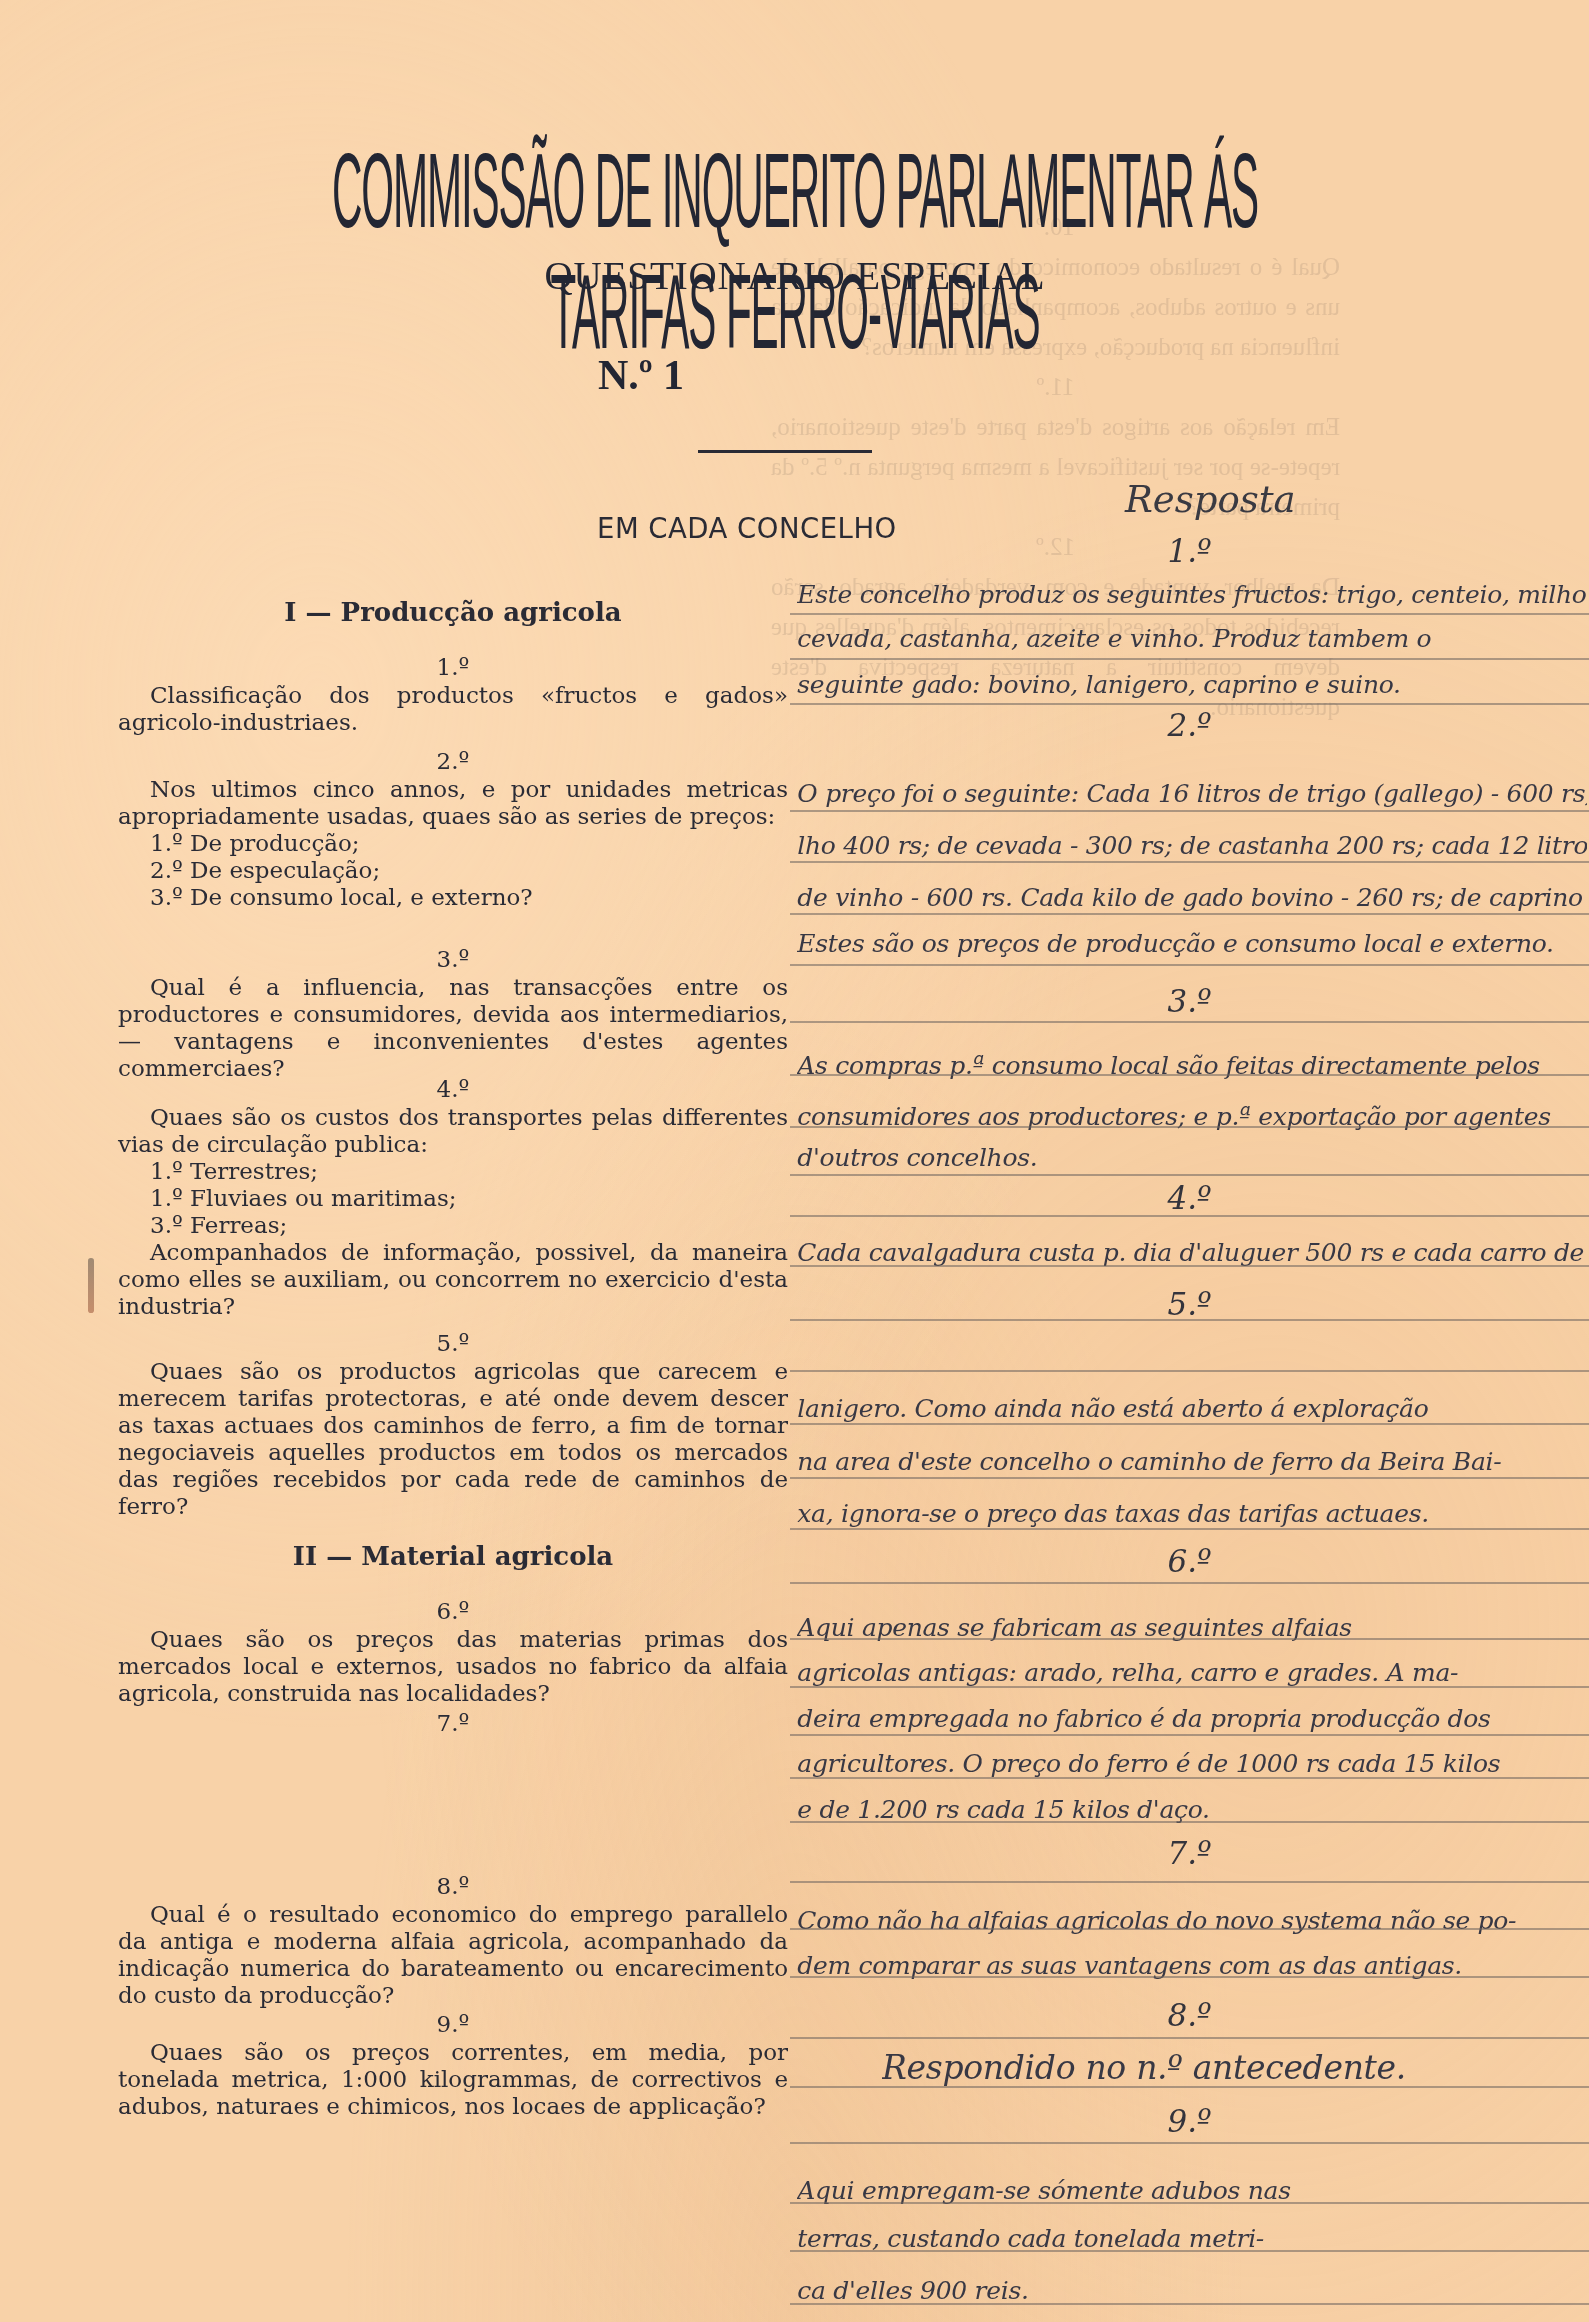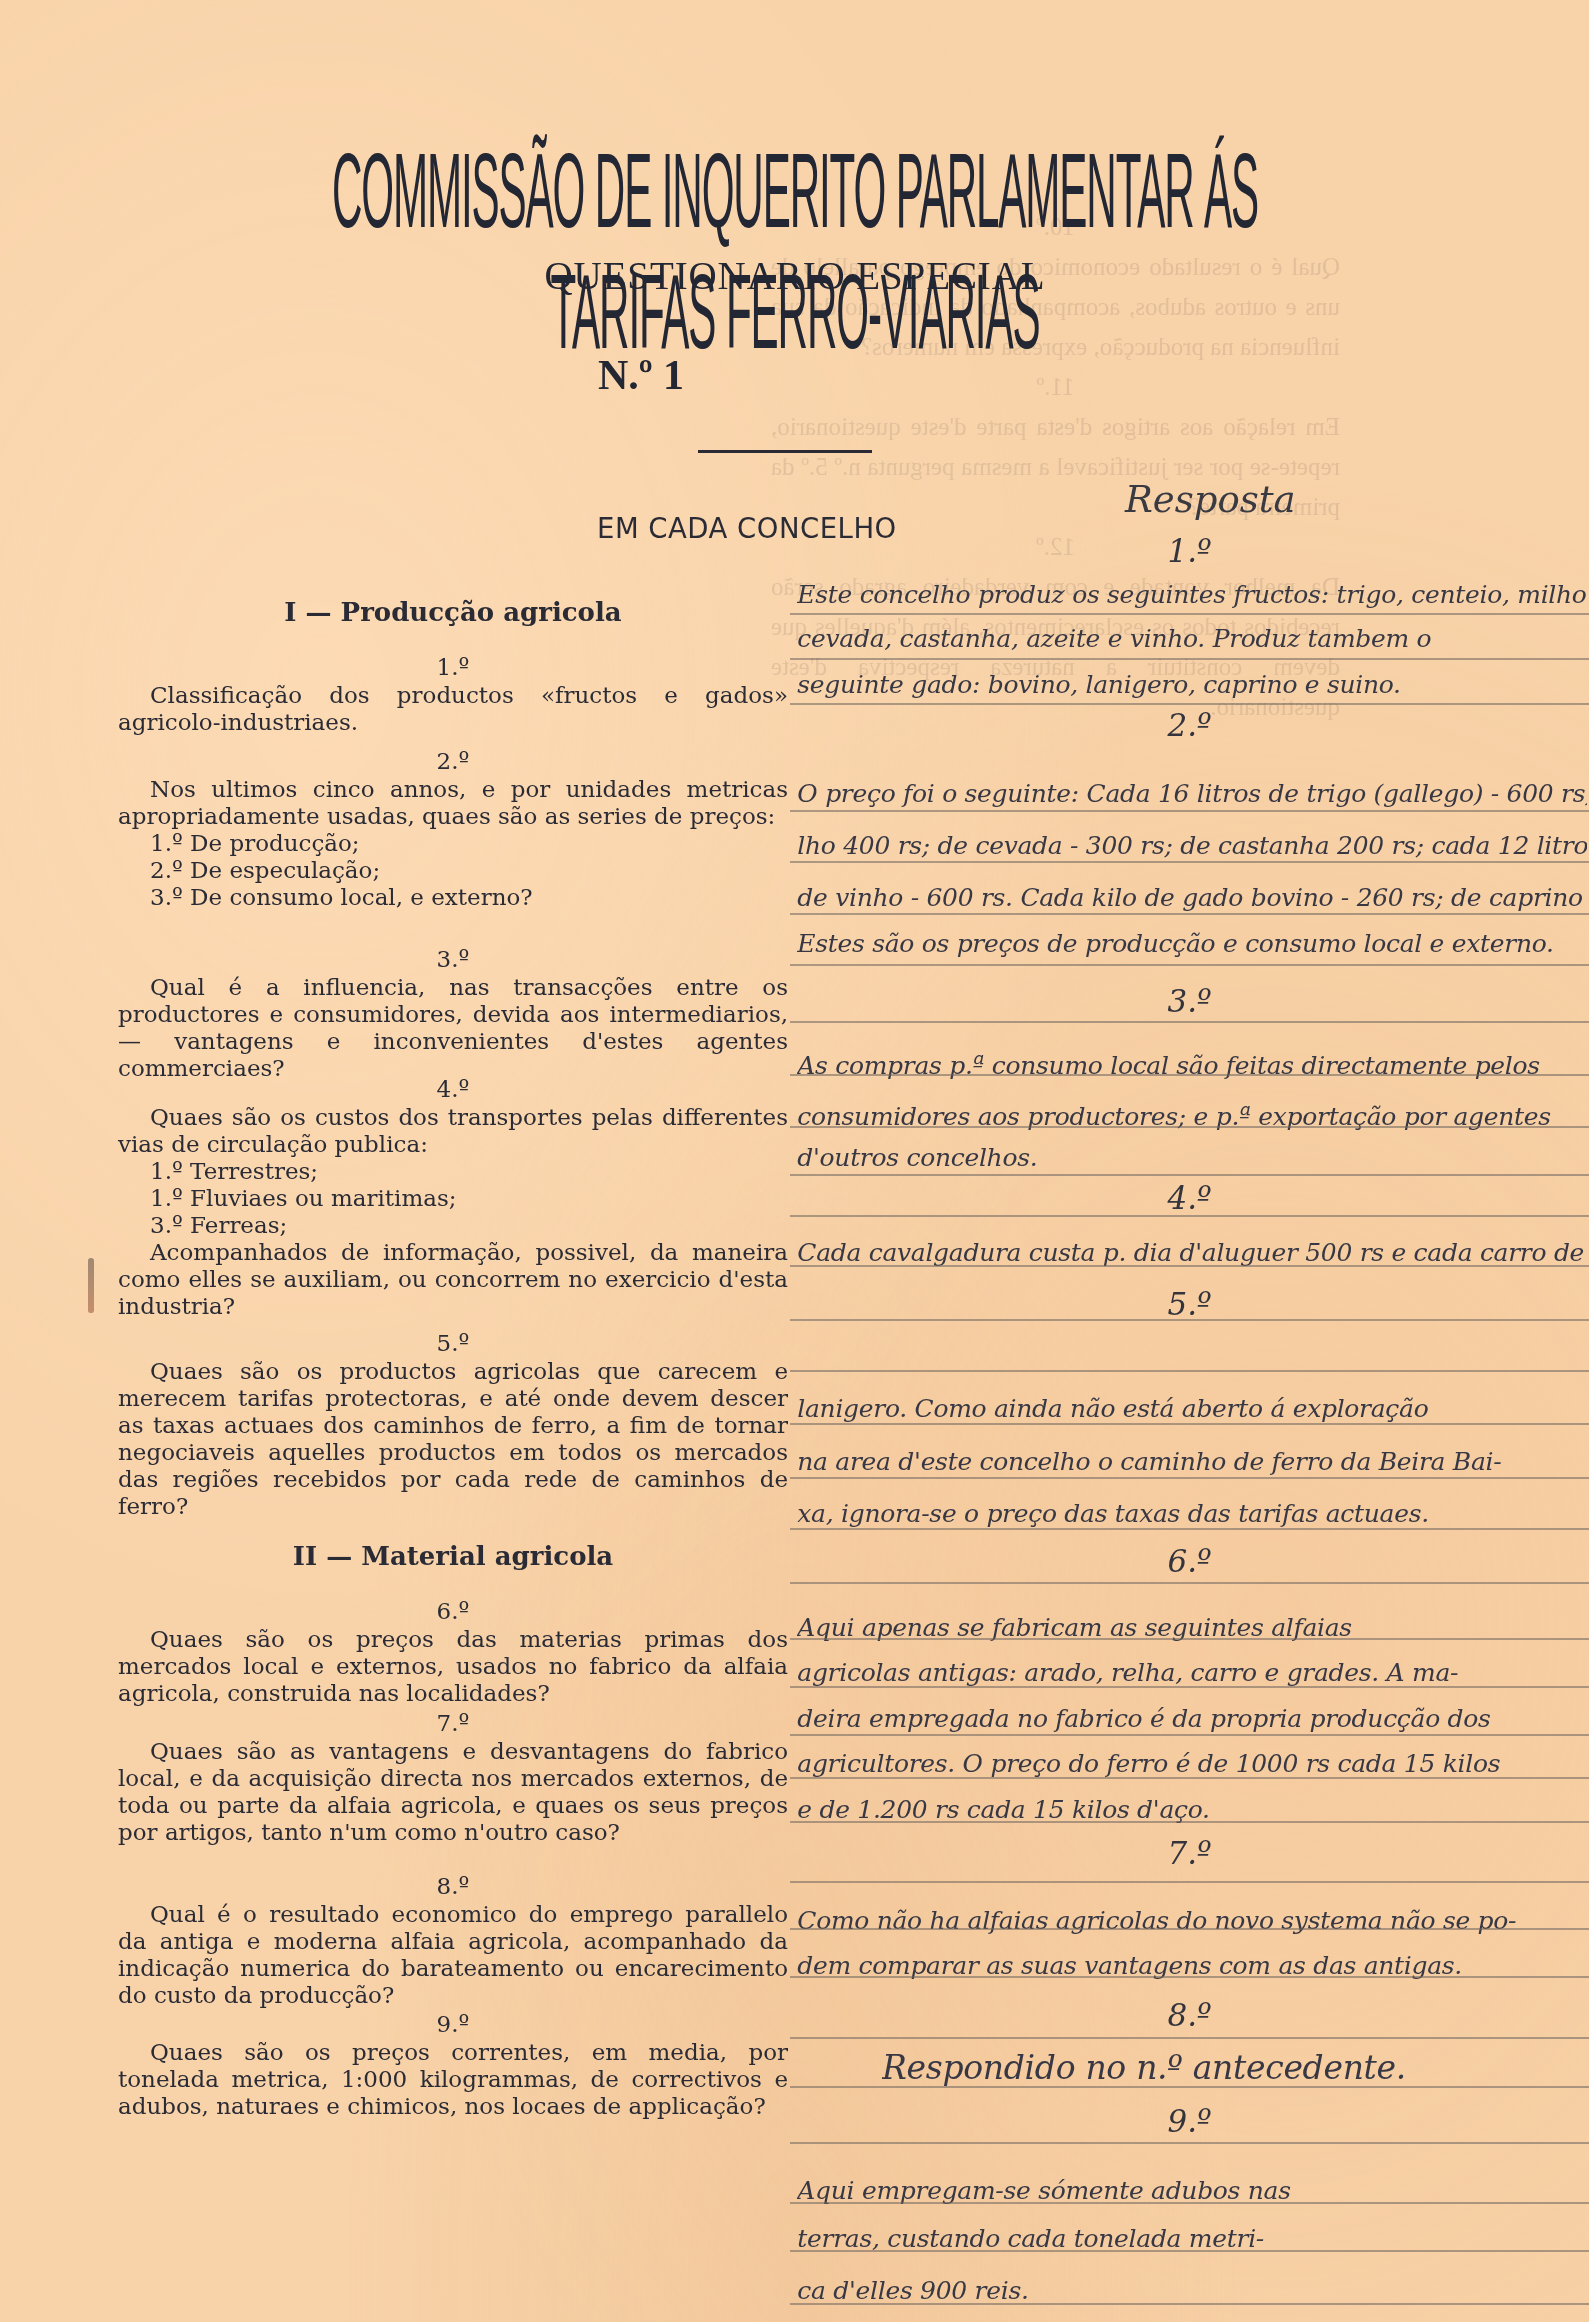--- a/index.html
+++ b/index.html
@@ -138,21 +138,20 @@
 
   <div class="section-title" style="top:1541px">II — Material agricola</div>
 
   <div class="qcol" style="top:1598px">
     <div class="q-num">6.º</div>
     <div class="q-text">Quaes são os preços das materias primas dos mercados local e externos, usados no fabrico da alfaia agricola, construida nas localidades?</div>
   </div>
 
   <div class="qcol" style="top:1710px">
     <div class="q-num">7.º</div>
-    <div class="q-text">Quaes são as vantagens e desvantagens do fabrico local, e da acquisição directa nos mercados externos, de toda ou parte da alfaia agricola, e quaes os seus preços por artigos, tanto n'um como n'outro caso?</div>
   </div>
 
   <div class="qcol" style="top:1873px">
     <div class="q-num">8.º</div>
     <div class="q-text">Qual é o resultado economico do emprego parallelo da antiga e moderna alfaia agricola, acompanhado da indicação numerica do barateamento ou encarecimento do custo da producção?</div>
   </div>
 
   <div class="qcol" style="top:2011px">
     <div class="q-num">9.º</div>
     <div class="q-text">Quaes são os preços correntes, em media, por tonelada metrica, 1:000 kilogrammas, de correctivos e adubos, naturaes e chimicos, nos locaes de applicação?</div>

